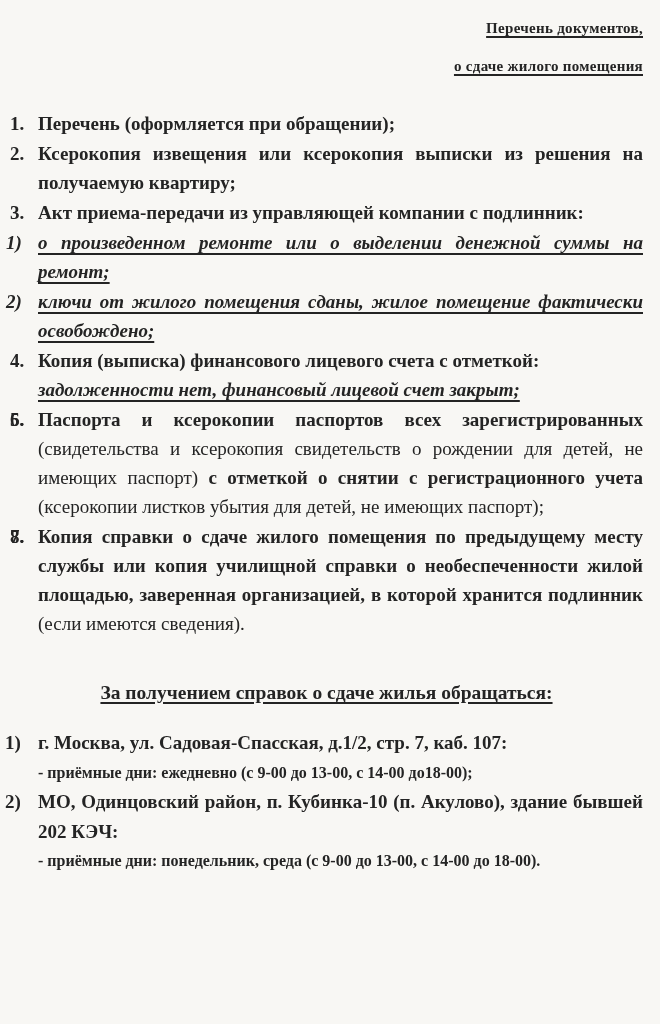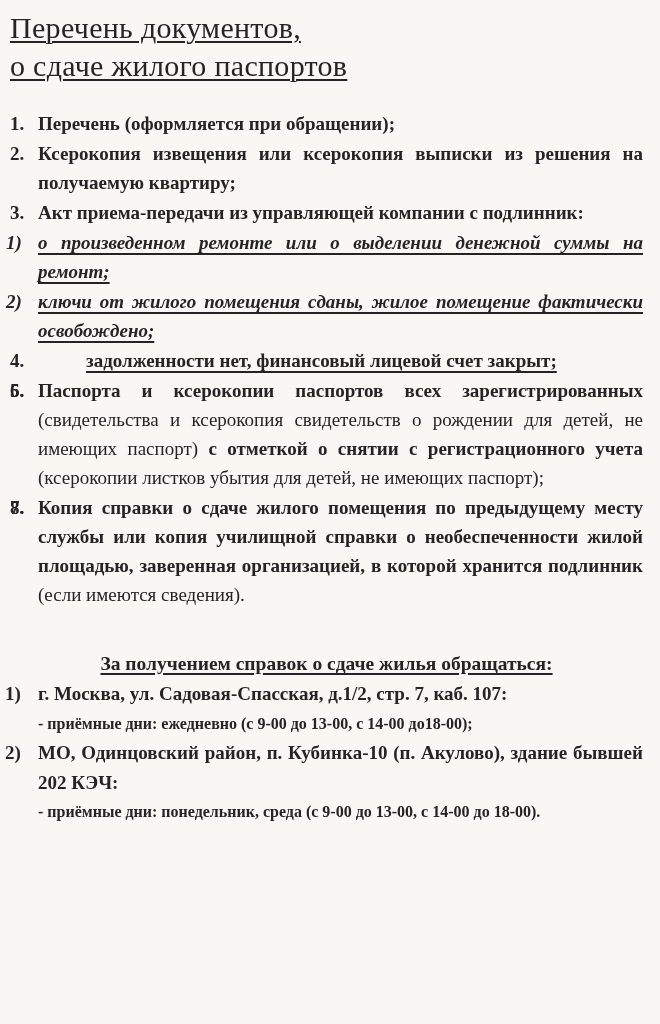--- a/index.html
+++ b/index.html
@@ -11,23 +11,23 @@
   .page {
     width: 660px;
     height: 1024px;
     background: #f8f7f4;
     color: #242424;
     padding: 9px 17px 0 10px;
     overflow: hidden;
   }
   
   .title {
-    text-align: left;
-    font-weight: 400;
-    font-size: 30px;
+    text-align: right;
+    font-weight: 700;
+    font-size: 15px;
     line-height: 38px;
     letter-spacing: 0.3px;
   }
   .title-line > span {
     text-decoration: underline;
     text-underline-offset: 3px;
     text-decoration-thickness: 2px;
   }
   
   .list { margin-top: 24px; }
@@ -49,31 +49,31 @@
   .item.sub { font-style: italic; }
   .item.sub .num { left: -4px; font-style: italic; }
   .item.sub .txt,
   .note {
     text-decoration: underline;
     text-underline-offset: 3.5px;
     text-decoration-thickness: 1.8px;
   }
   .note {
     display: block;
-    margin-left: 48px;
+    font-style: italic;
   }
   .seg-normal { font-weight: 400; }
   
   .contacts { margin-top: 40px; }
   .contacts-heading {
     text-align: center;
     font-size: 19.5px;
     font-weight: 700;
     line-height: 30px;
-    margin-bottom: 0;
+    margin-bottom: 20px;
   }
   .contacts-heading > span {
     text-decoration: underline;
     text-underline-offset: 3px;
     text-decoration-thickness: 2px;
   }
   .addr {
     position: relative;
     padding-left: 28px;
     font-size: 19px;
@@ -90,21 +90,21 @@
     text-align: justify;
   }
 </style>
 </head>
 <body>
 
 <div class="page">
 
   <div class="title">
     <div class="title-line"><span>Перечень документов,</span></div>
-    <div class="title-line"><span>о сдаче жилого паспортов</span></div>
+    <div class="title-line"><span>о сдаче жилого помещения</span></div>
   </div>
 
   <div class="list">
 
     <div class="item">
       <span class="num">1.</span>
       <span class="txt">Перечень (оформляется  при обращении);</span>
     </div>
 
     <div class="item">
@@ -122,20 +122,21 @@
       <span class="txt">о произведенном ремонте или о выделении денежной суммы на ремонт;</span>
     </div>
 
     <div class="item sub">
       <span class="num">2)</span>
       <span class="txt">ключи от жилого помещения сданы,  жилое помещение фактически освобождено;</span>
     </div>
 
     <div class="item">
       <span class="num">4.</span>
+      <span class="txt">Копия (выписка) финансового лицевого счета с отметкой:</span>
       <span class="note">задолженности нет, финансовый лицевой счет закрыт;</span>
     </div>
 
     <div class="item">
       <span class="num">5.</span>
     </div>
 
     <div class="item">
       <span class="num">6.</span>
       <span class="seg-bold">Паспорта и ксерокопии паспортов всех зарегистрированных</span>

